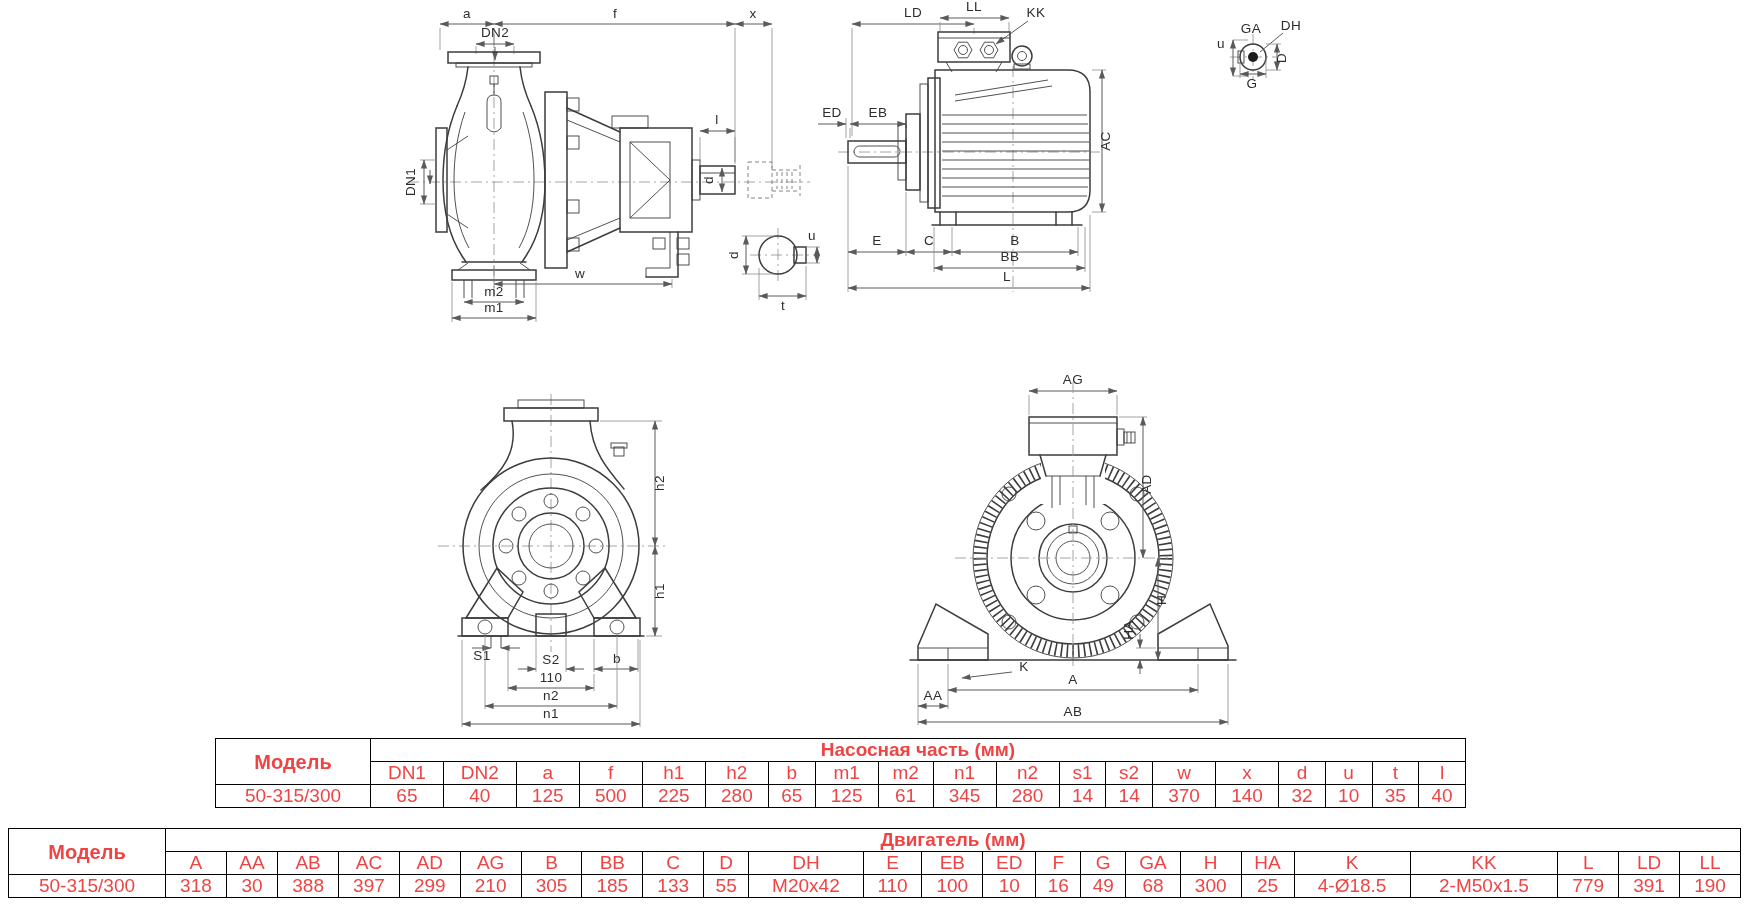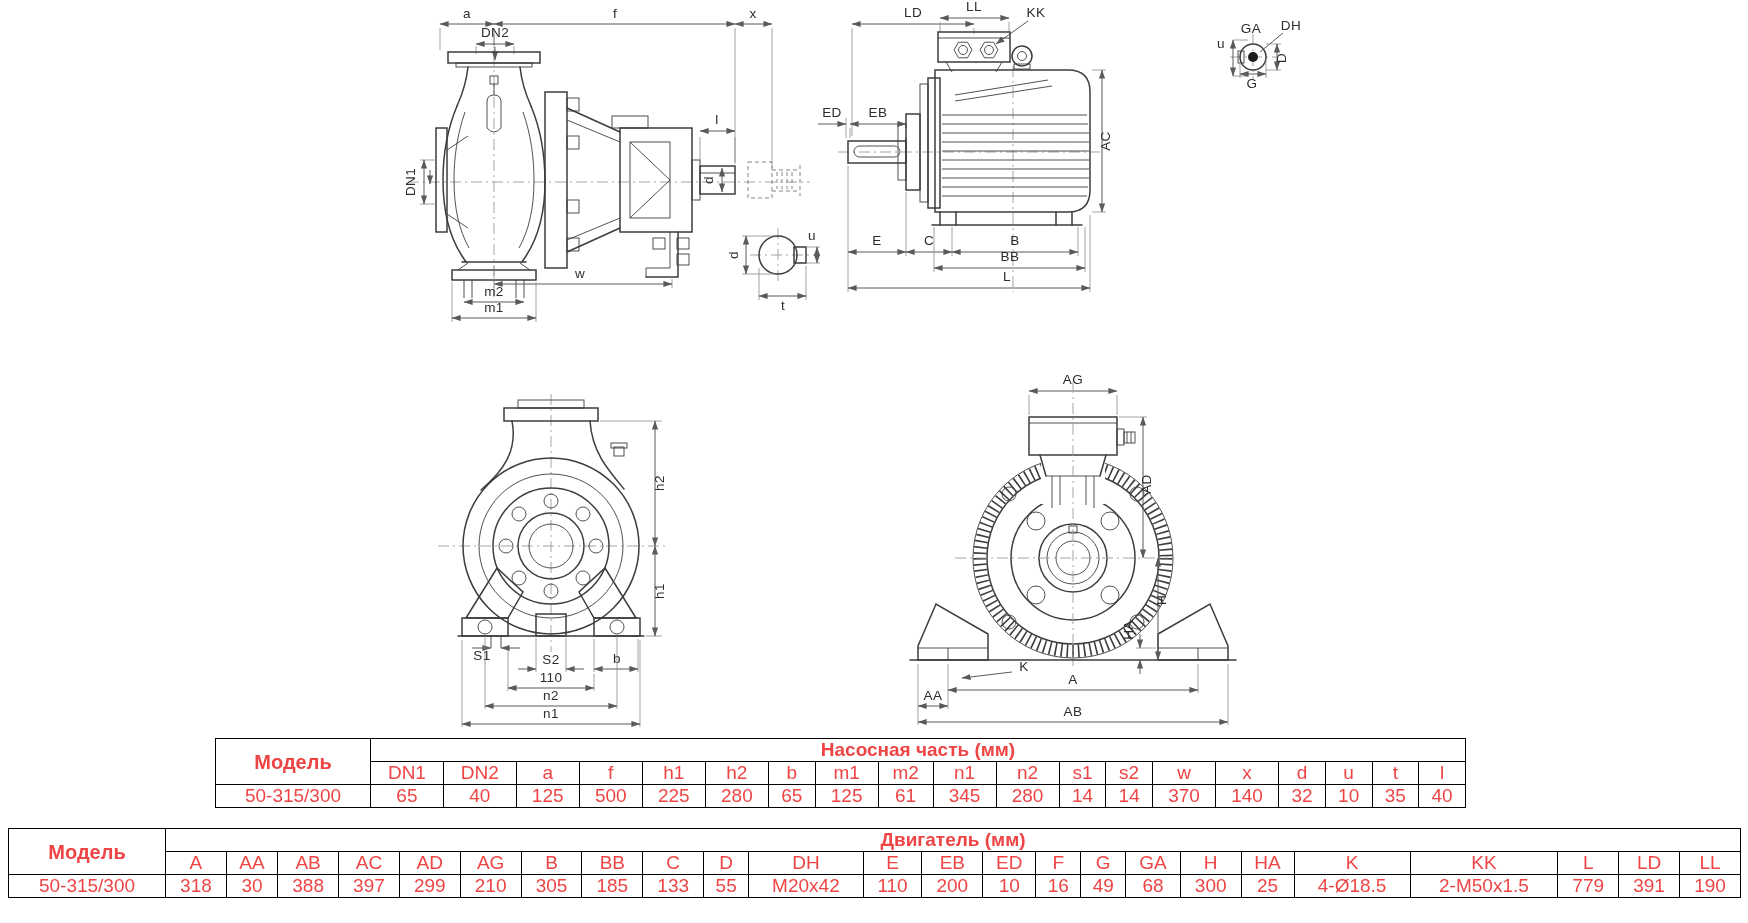--- a/index.html
+++ b/index.html
@@ -521,21 +521,21 @@
           <td>388</td>
           <td>397</td>
           <td>299</td>
           <td>210</td>
           <td>305</td>
           <td>185</td>
           <td>133</td>
           <td>55</td>
           <td>M20x42</td>
           <td>110</td>
-          <td>200</td>
+          <td>100</td>
           <td>10</td>
           <td>16</td>
           <td>49</td>
           <td>68</td>
           <td>300</td>
           <td>25</td>
           <td>4-Ø18.5</td>
           <td>2-M50x1.5</td>
           <td>779</td>
           <td>391</td>

